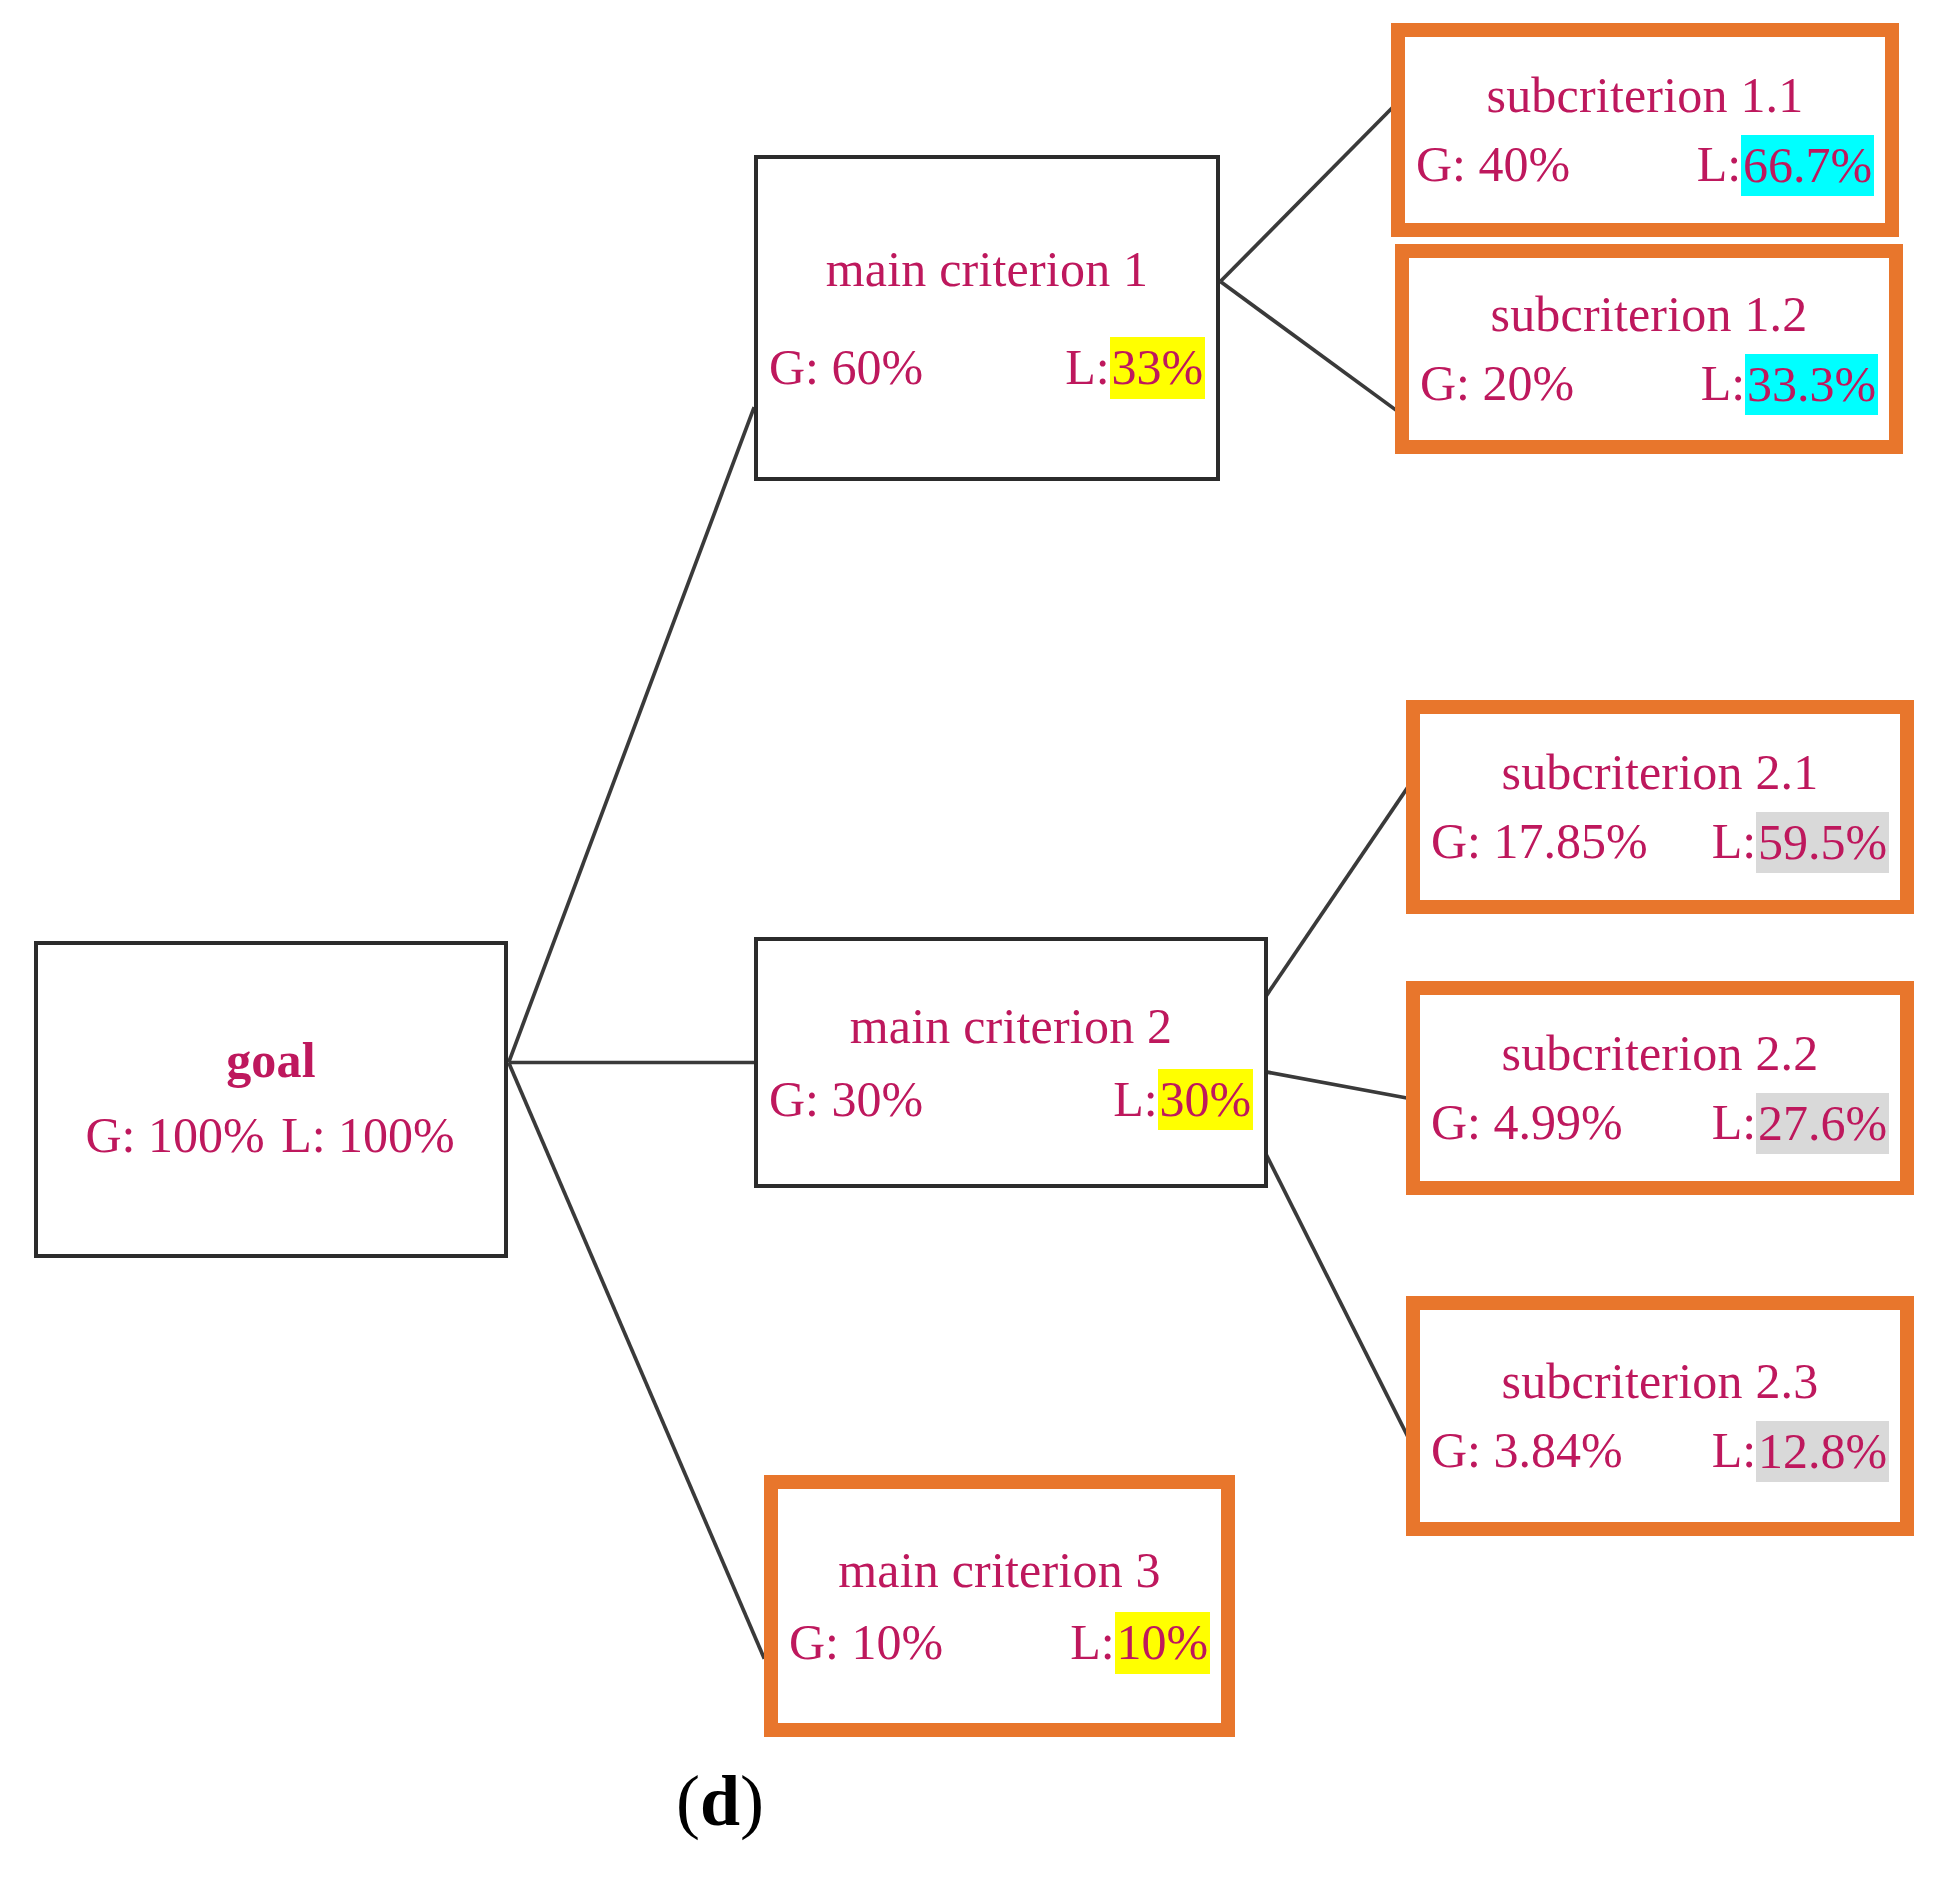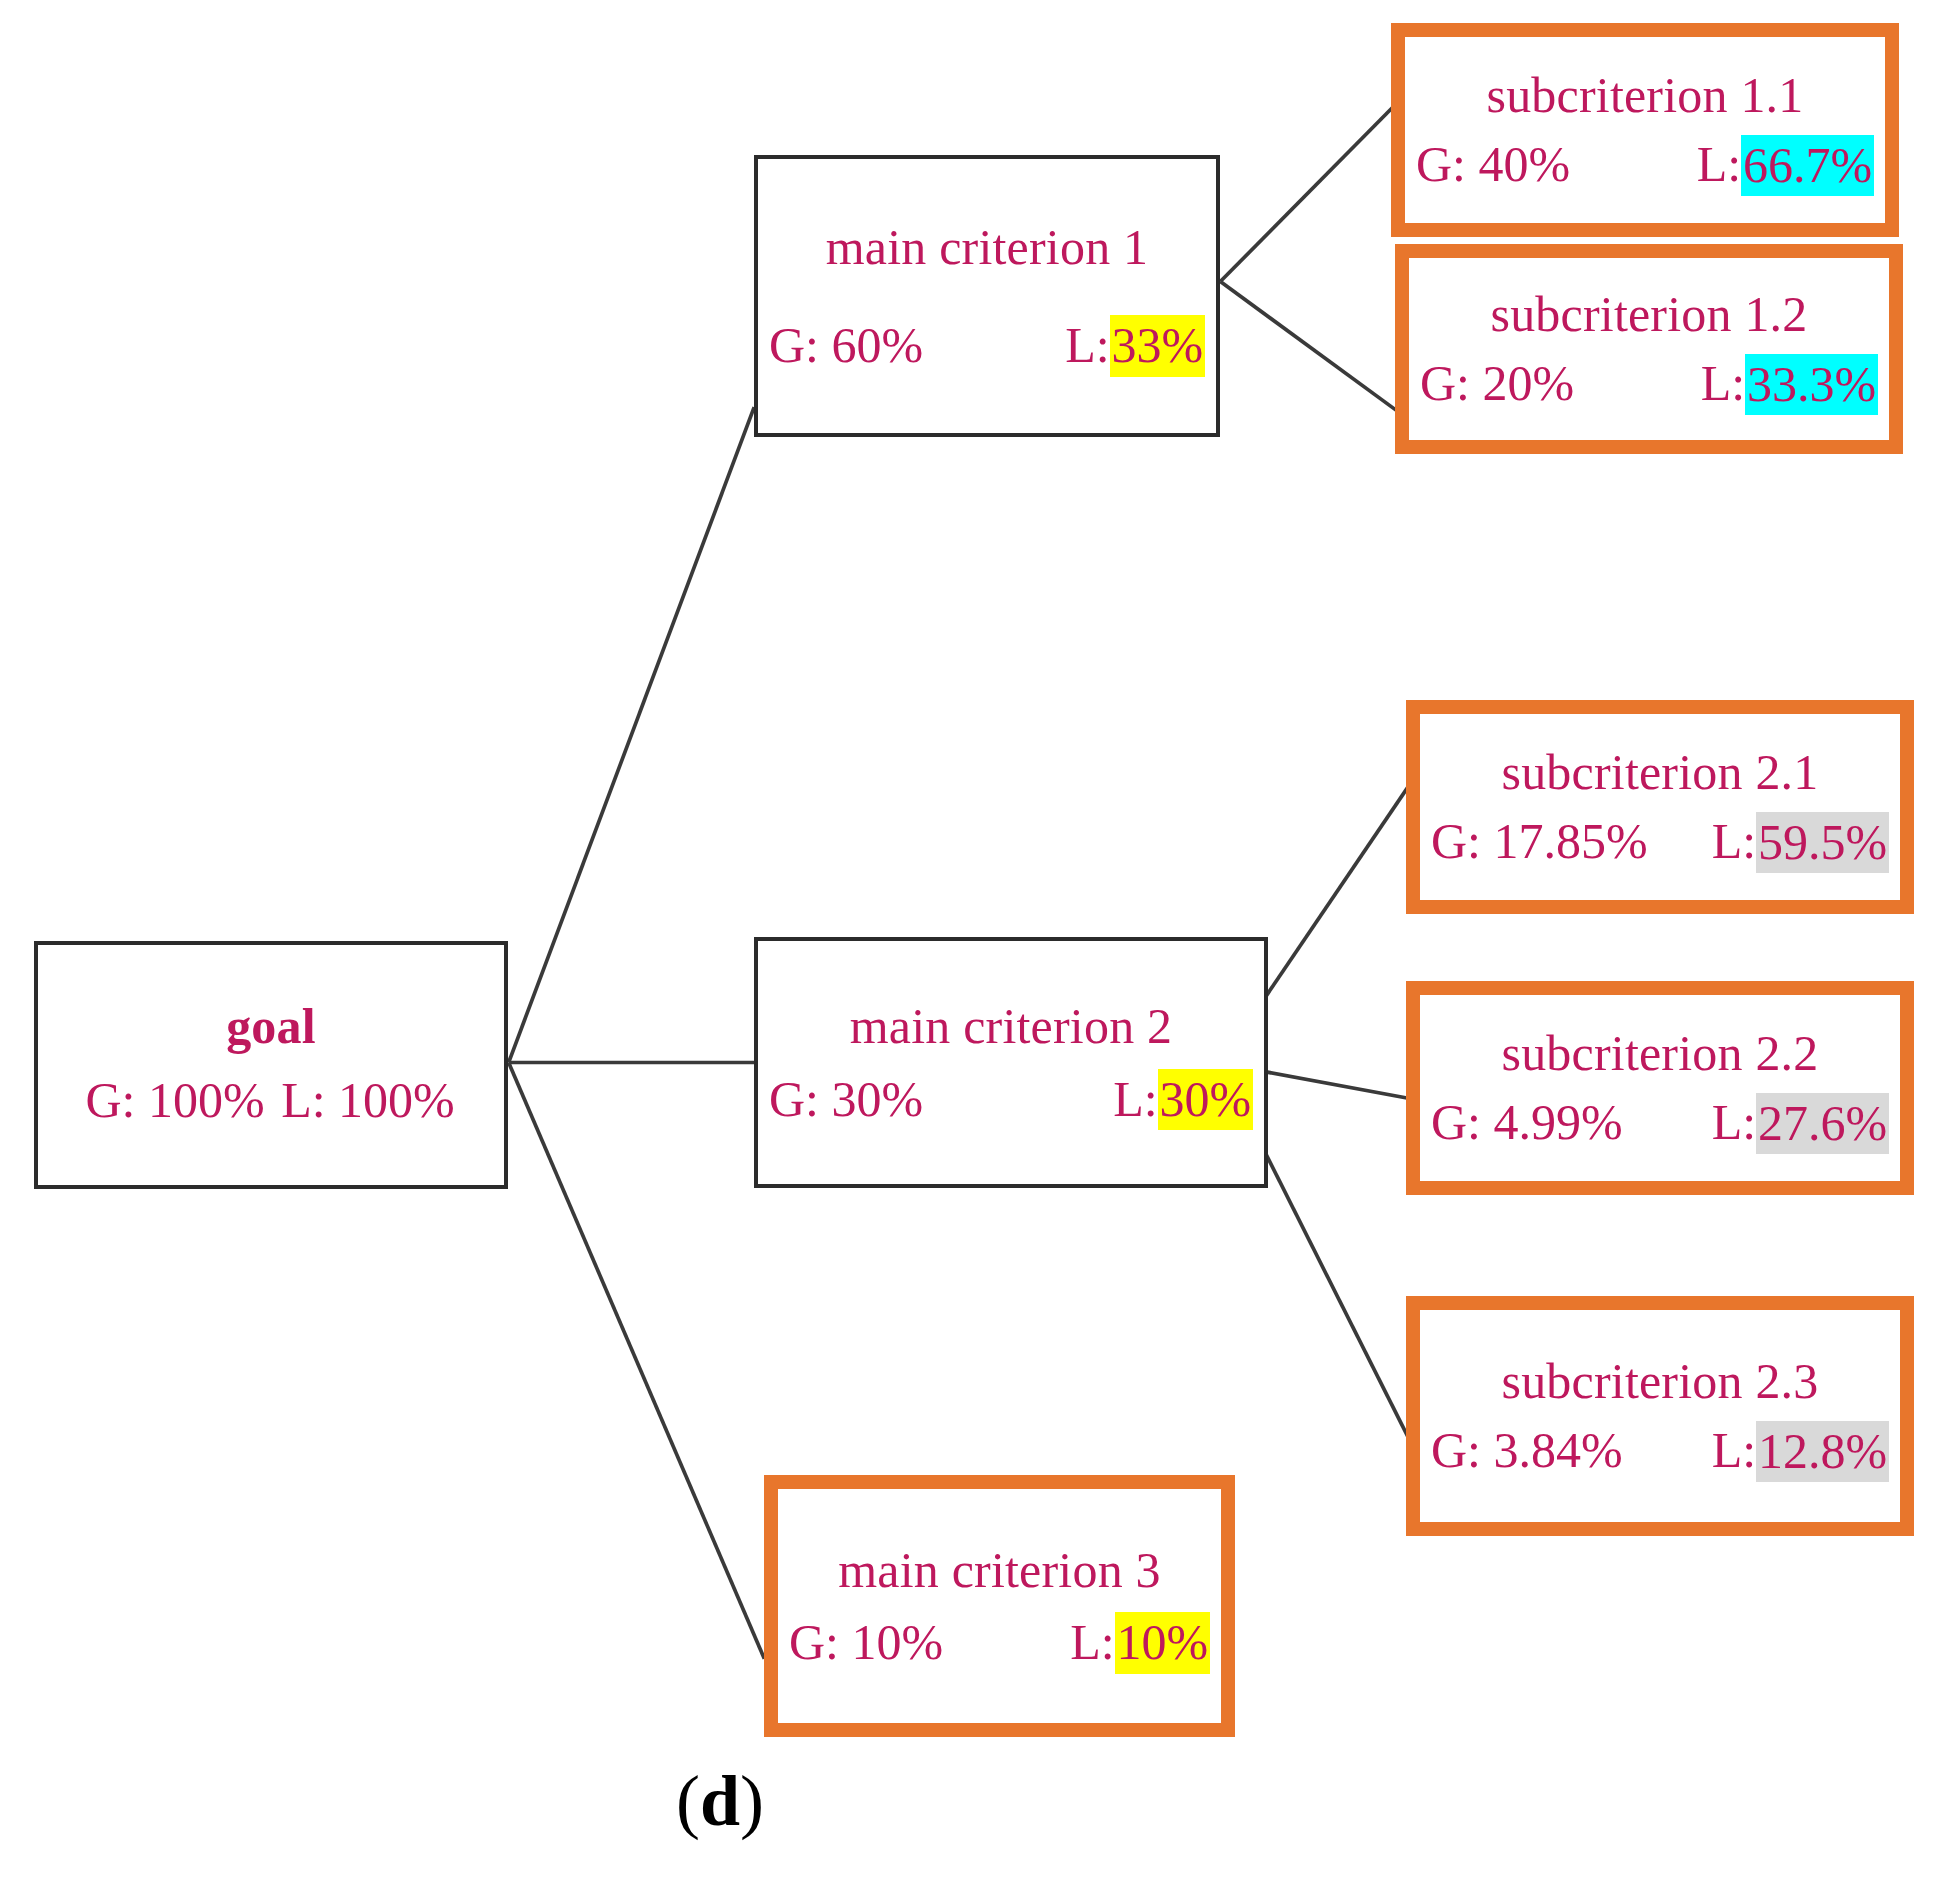--- a/index.html
+++ b/index.html
@@ -69,22 +69,22 @@
   .metric-local { white-space: nowrap; }
   .hl {
     padding: 1.8px 1.8px 3.7px 1.8px;
   }
   .hl-yellow { background: #FFFF00; }
   .hl-cyan   { background: #00FFFF; }
   .hl-grey   { background: #D9D9D9; }
   .hl-none   { background: transparent; }
 
   
-  #node-goal   { left: 34px;   top: 941px; width: 474px;  height: 248px; }
-  #node-mc1    { left: 754px;  top: 155px;  width: 466px;  height: 282px; gap: 26px; }
+  #node-goal   { left: 34px;   top: 941px; width: 474px;  height: 317px; }
+  #node-mc1    { left: 754px;  top: 155px;  width: 466px;  height: 326px; gap: 26px; }
   #node-mc2    { left: 754px;  top: 937px; width: 514px;  height: 251px; }
   #node-mc3    { left: 764px;  top: 1475px; width: 471px;  height: 262px; }
   #node-sc11   { left: 1391px; top: 23px;   width: 508px;  height: 214px; }
   #node-sc12   { left: 1395px; top: 244px;  width: 508px;  height: 210px; }
   #node-sc21   { left: 1406px; top: 668px;  width: 508px;  height: 214px; margin-top: 32px; }
   #node-sc22   { left: 1406px; top: 981px; width: 508px;  height: 214px; }
   #node-sc23   { left: 1406px; top: 1296px; width: 508px;  height: 240px; }
 
   #node-sc11 .node-metrics,
   #node-sc12 .node-metrics,

